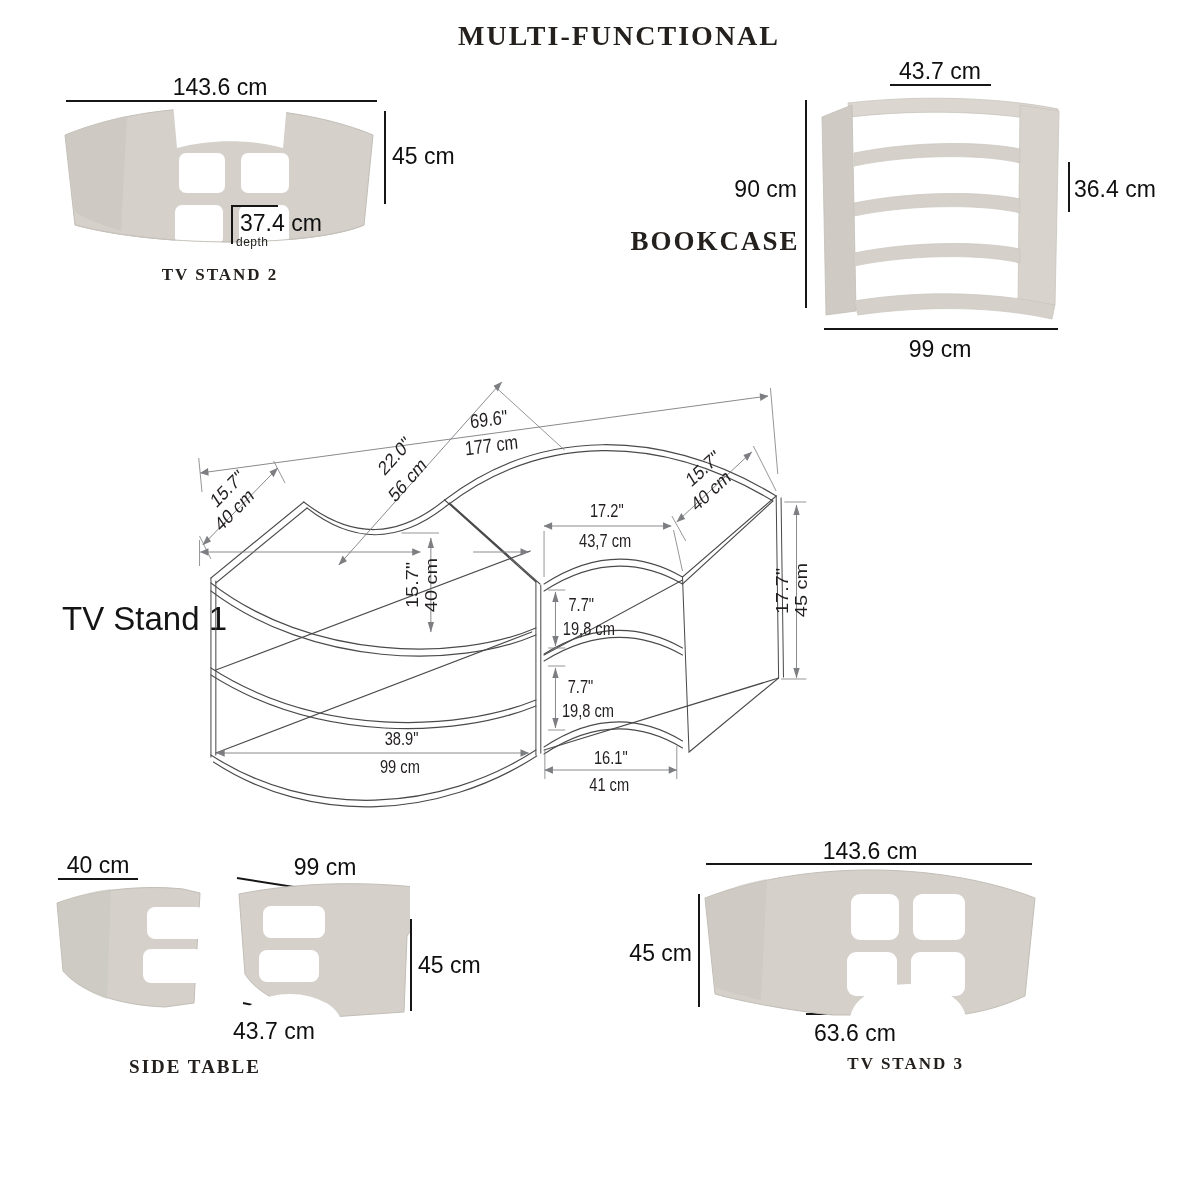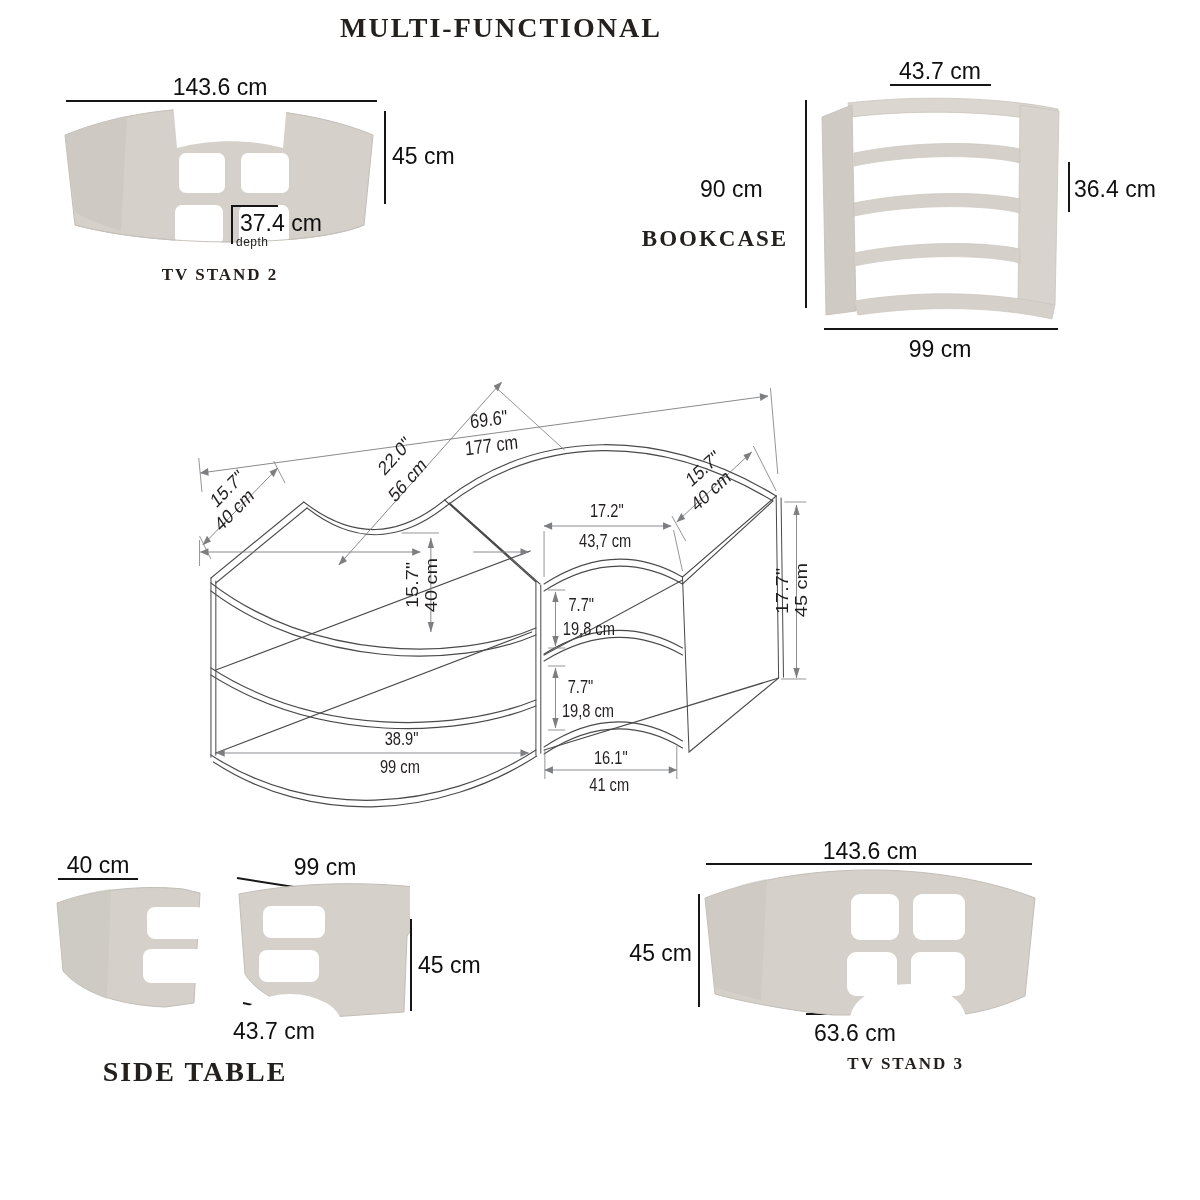--- a/index.html
+++ b/index.html
@@ -17,21 +17,21 @@
   .tv1label{font-size:33px;color:#141414;}
   .dt{font:20px "Liberation Sans",sans-serif;fill:#231f20;}
   .dt2{font:18px "Liberation Sans",sans-serif;fill:#231f20;}
   svg{display:block;}
 </style>
 </head>
 <body>
 
 <div id="stage">
 
-  <div class="a serif title" style="left:340px;top:12px;width:440px;text-align:left;">MULTI-FUNCTIONAL</div>
+  <div class="a serif title" style="left:340px;top:20px;width:440px;text-align:right;">MULTI-FUNCTIONAL</div>
 
   <div class="a dim" style="left:110px;top:74px;width:220px;text-align:center;">143.6 cm</div>
   <div class="hl" style="left:66px;top:100px;width:311px;"></div>
   <div class="vl" style="left:384px;top:111px;height:93px;"></div>
   <div class="a dim" style="left:392px;top:143px;">45 cm</div>
 
   <svg class="a" style="left:55px;top:103px;" width="330" height="145" viewBox="0 0 330 145">
     <path d="M 10,32 C 60,12 110,6 150,5 C 200,4 265,10 318,32 L 309,122 C 260,143 110,146 20,122 Z" fill="#d5d1ca" stroke="#c2beb7" stroke-width="1"></path>
     <path d="M 10,32 C 32,23 52,17 72,13 L 66,128 C 46,122 29,115 20,109 Z" fill="#cbc7c0" opacity="0.7"></path>
     <path d="M 118,0 L 232,0 L 228,45 C 195,36 155,36 122,45 Z" fill="#ffffff"></path>
@@ -44,37 +44,38 @@
 
   <div class="vl" style="left:231px;top:205px;height:39px;"></div>
   <div class="hl" style="left:231px;top:205px;width:47px;"></div>
   <div class="a dim" style="left:240px;top:210px;">37.4 cm</div>
   <div class="a dim-sm" style="left:236px;top:235px;">depth</div>
   <div class="a serif plabel" style="left:110px;top:265px;width:220px;text-align:center;">TV STAND 2</div>
 
   <div class="a dim" style="left:860px;top:58px;width:160px;text-align:center;">43.7 cm</div>
   <div class="hl" style="left:890px;top:84px;width:101px;"></div>
   <div class="vl" style="left:805px;top:100px;height:208px;"></div>
-  <div class="a dim" style="left:700px;top:176px;width:97px;text-align:left;">90 cm</div>
-  <div class="a serif plabel" style="left:630px;top:226px;width:170px;text-align:center;font-size:23px;">BOOKCASE</div>
+  <div class="a dim" style="left:700px;top:176px;width:97px;text-align:right;">90 cm</div>
+  <div class="a serif plabel" style="left:630px;top:226px;width:170px;text-align:center;font-size:27px;">BOOKCASE</div>
   <div class="vl" style="left:1068px;top:162px;height:50px;"></div>
   <div class="a dim" style="left:1074px;top:176px;">36.4 cm</div>
   <div class="hl" style="left:824px;top:328px;width:234px;"></div>
   <div class="a dim" style="left:860px;top:336px;width:160px;text-align:center;">99 cm</div>
 
   <svg class="a" style="left:818px;top:93px;" width="245" height="230" viewBox="0 0 245 230">
     <path d="M 30,10 C 100,2 180,4 240,16 L 238,30 C 180,18 100,16 32,24 Z" fill="#dbd7d0" stroke="#c8c4bd" stroke-width="0.8"></path>
     <path d="M 4,24 L 34,12 L 38,218 L 8,222 Z" fill="#cfcbc4" stroke="#c2beb7" stroke-width="0.8"></path>
     <path d="M 202,12 L 241,18 L 237,212 L 200,216 Z" fill="#d8d4cd" stroke="#c8c4bd" stroke-width="0.8"></path>
     <path d="M 36,60 C 100,47 170,49 202,56 L 202,70 C 170,62 100,60 36,73 Z" fill="#d5d1ca" stroke="#c8c4bd" stroke-width="0.7"></path>
     <path d="M 36,110 C 100,97 170,99 202,106 L 202,120 C 170,112 100,110 36,123 Z" fill="#d5d1ca" stroke="#c8c4bd" stroke-width="0.7"></path>
     <path d="M 36,160 C 100,147 170,149 202,156 L 202,170 C 170,162 100,160 36,173 Z" fill="#d5d1ca" stroke="#c8c4bd" stroke-width="0.7"></path>
     <path d="M 36,208 C 110,196 180,200 237,212 L 234,226 C 180,214 110,212 40,222 Z" fill="#d5d1ca" stroke="#c8c4bd" stroke-width="0.7"></path>
   </svg>
 
+  <div class="a tv1label" style="left:62px;top:600px;">TV Stand 1</div>
 
   <svg class="a" style="left:180px;top:370px;" width="790" height="450" viewBox="180 370 970 450" preserveAspectRatio="none">
     <svg x="180" y="370" width="790" height="450" viewBox="180 370 790 450">
     <defs>
       <marker id="ar" viewBox="0 0 10 8" markerWidth="11" markerHeight="9" refX="9.5" refY="4" orient="auto-start-reverse">
         <path d="M0.5,0.5 L10,4 L0.5,7.5 Z" fill="#7d7e81"></path>
       </marker>
     </defs>
 
     <g stroke="#4a4a4c" stroke-width="1.25" fill="none" stroke-linecap="round">
@@ -149,21 +150,21 @@
   </svg>
 
   <div class="a dim" style="left:48px;top:852px;width:100px;text-align:center;">40 cm</div>
   <div class="hl" style="left:58px;top:878px;width:80px;"></div>
   <div class="a dim" style="left:255px;top:854px;width:140px;text-align:center;">99 cm</div>
   <div class="sl" style="left:237px;top:877px;width:168px;transform:rotate(8.9deg);"></div>
   <div class="vl" style="left:410px;top:919px;height:92px;"></div>
   <div class="a dim" style="left:418px;top:952px;">45 cm</div>
   <div class="sl" style="left:243px;top:1002px;width:75px;transform:rotate(11.6deg);"></div>
   <div class="a dim" style="left:214px;top:1018px;width:120px;text-align:center;">43.7 cm</div>
-  <div class="a serif plabel" style="left:95px;top:1056px;width:200px;text-align:center;font-size:28px;">SIDE TABLE</div>
+  <div class="a serif plabel" style="left:95px;top:1056px;width:200px;text-align:center;font-size:19px;">SIDE TABLE</div>
 
   <svg class="a" style="left:55px;top:883px;" width="150" height="128" viewBox="0 0 150 128">
     <path d="M 2,20 C 40,6 90,2 128,6 L 145,10 L 139,120 L 110,124 C 60,122 25,108 8,88 Z" fill="#d5d1ca" stroke="#c2beb7" stroke-width="1"></path>
     <path d="M 2,20 C 20,13 38,8 56,6 L 52,116 C 35,110 18,100 8,88 Z" fill="#cbc7c0" opacity="0.65"></path>
     <rect x="92" y="24" width="58" height="32" rx="8" fill="#ffffff"></rect>
     <rect x="88" y="66" width="60" height="34" rx="8" fill="#ffffff"></rect>
   </svg>
 
   <svg class="a" style="left:235px;top:878px;" width="175" height="142" viewBox="0 0 175 142">
     <path d="M 4,16 C 70,3 140,3 205,12 L 172,58 L 169,134 L 96,139 C 55,132 22,116 10,96 Z" fill="#d5d1ca" stroke="#c2beb7" stroke-width="1"></path>

